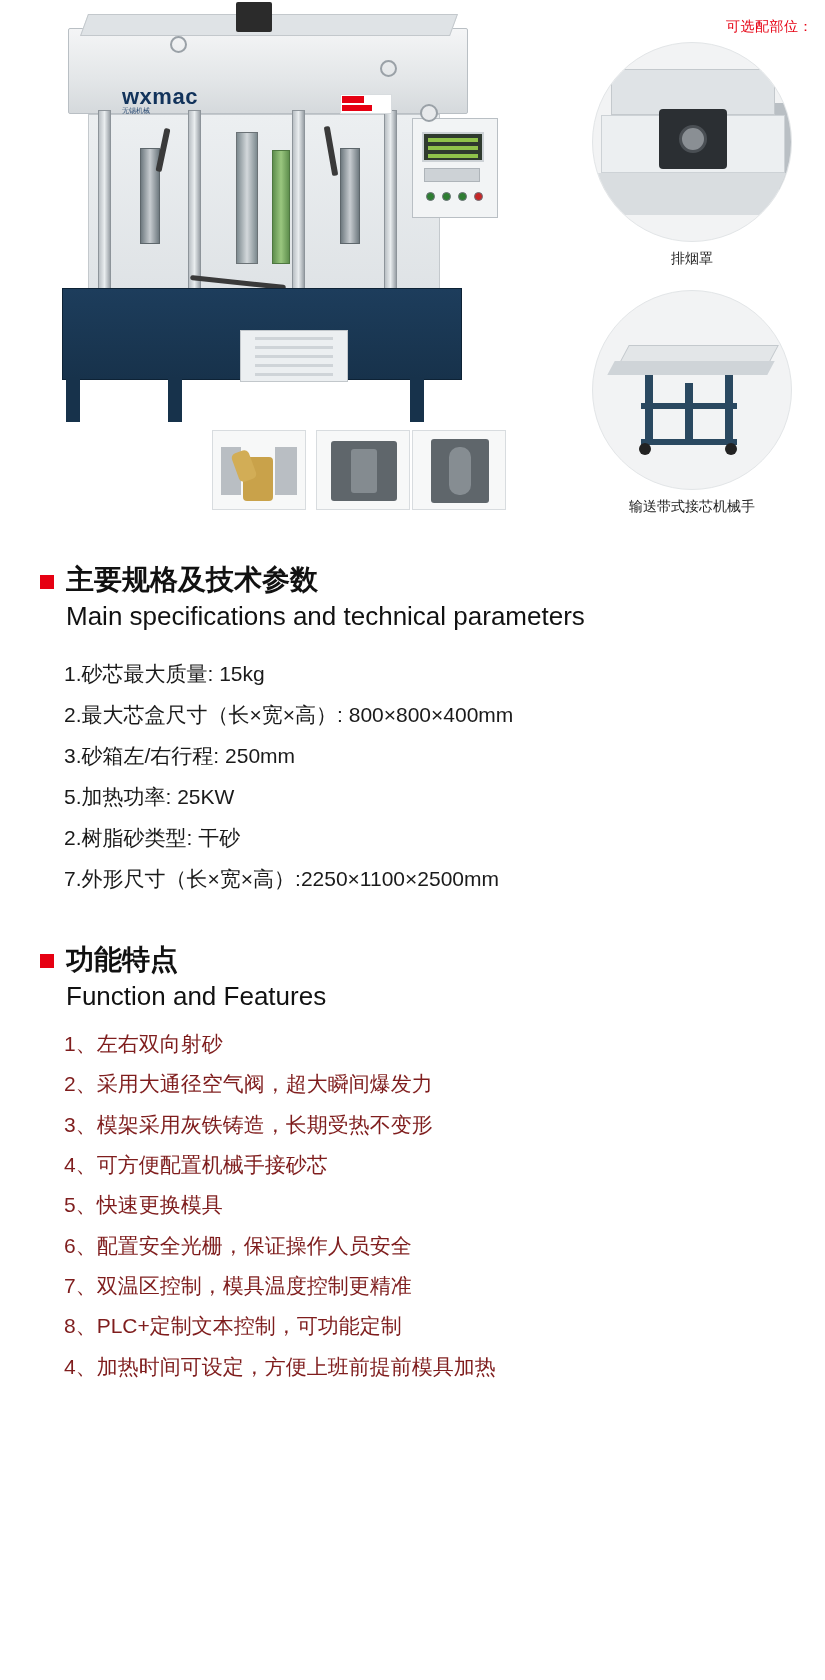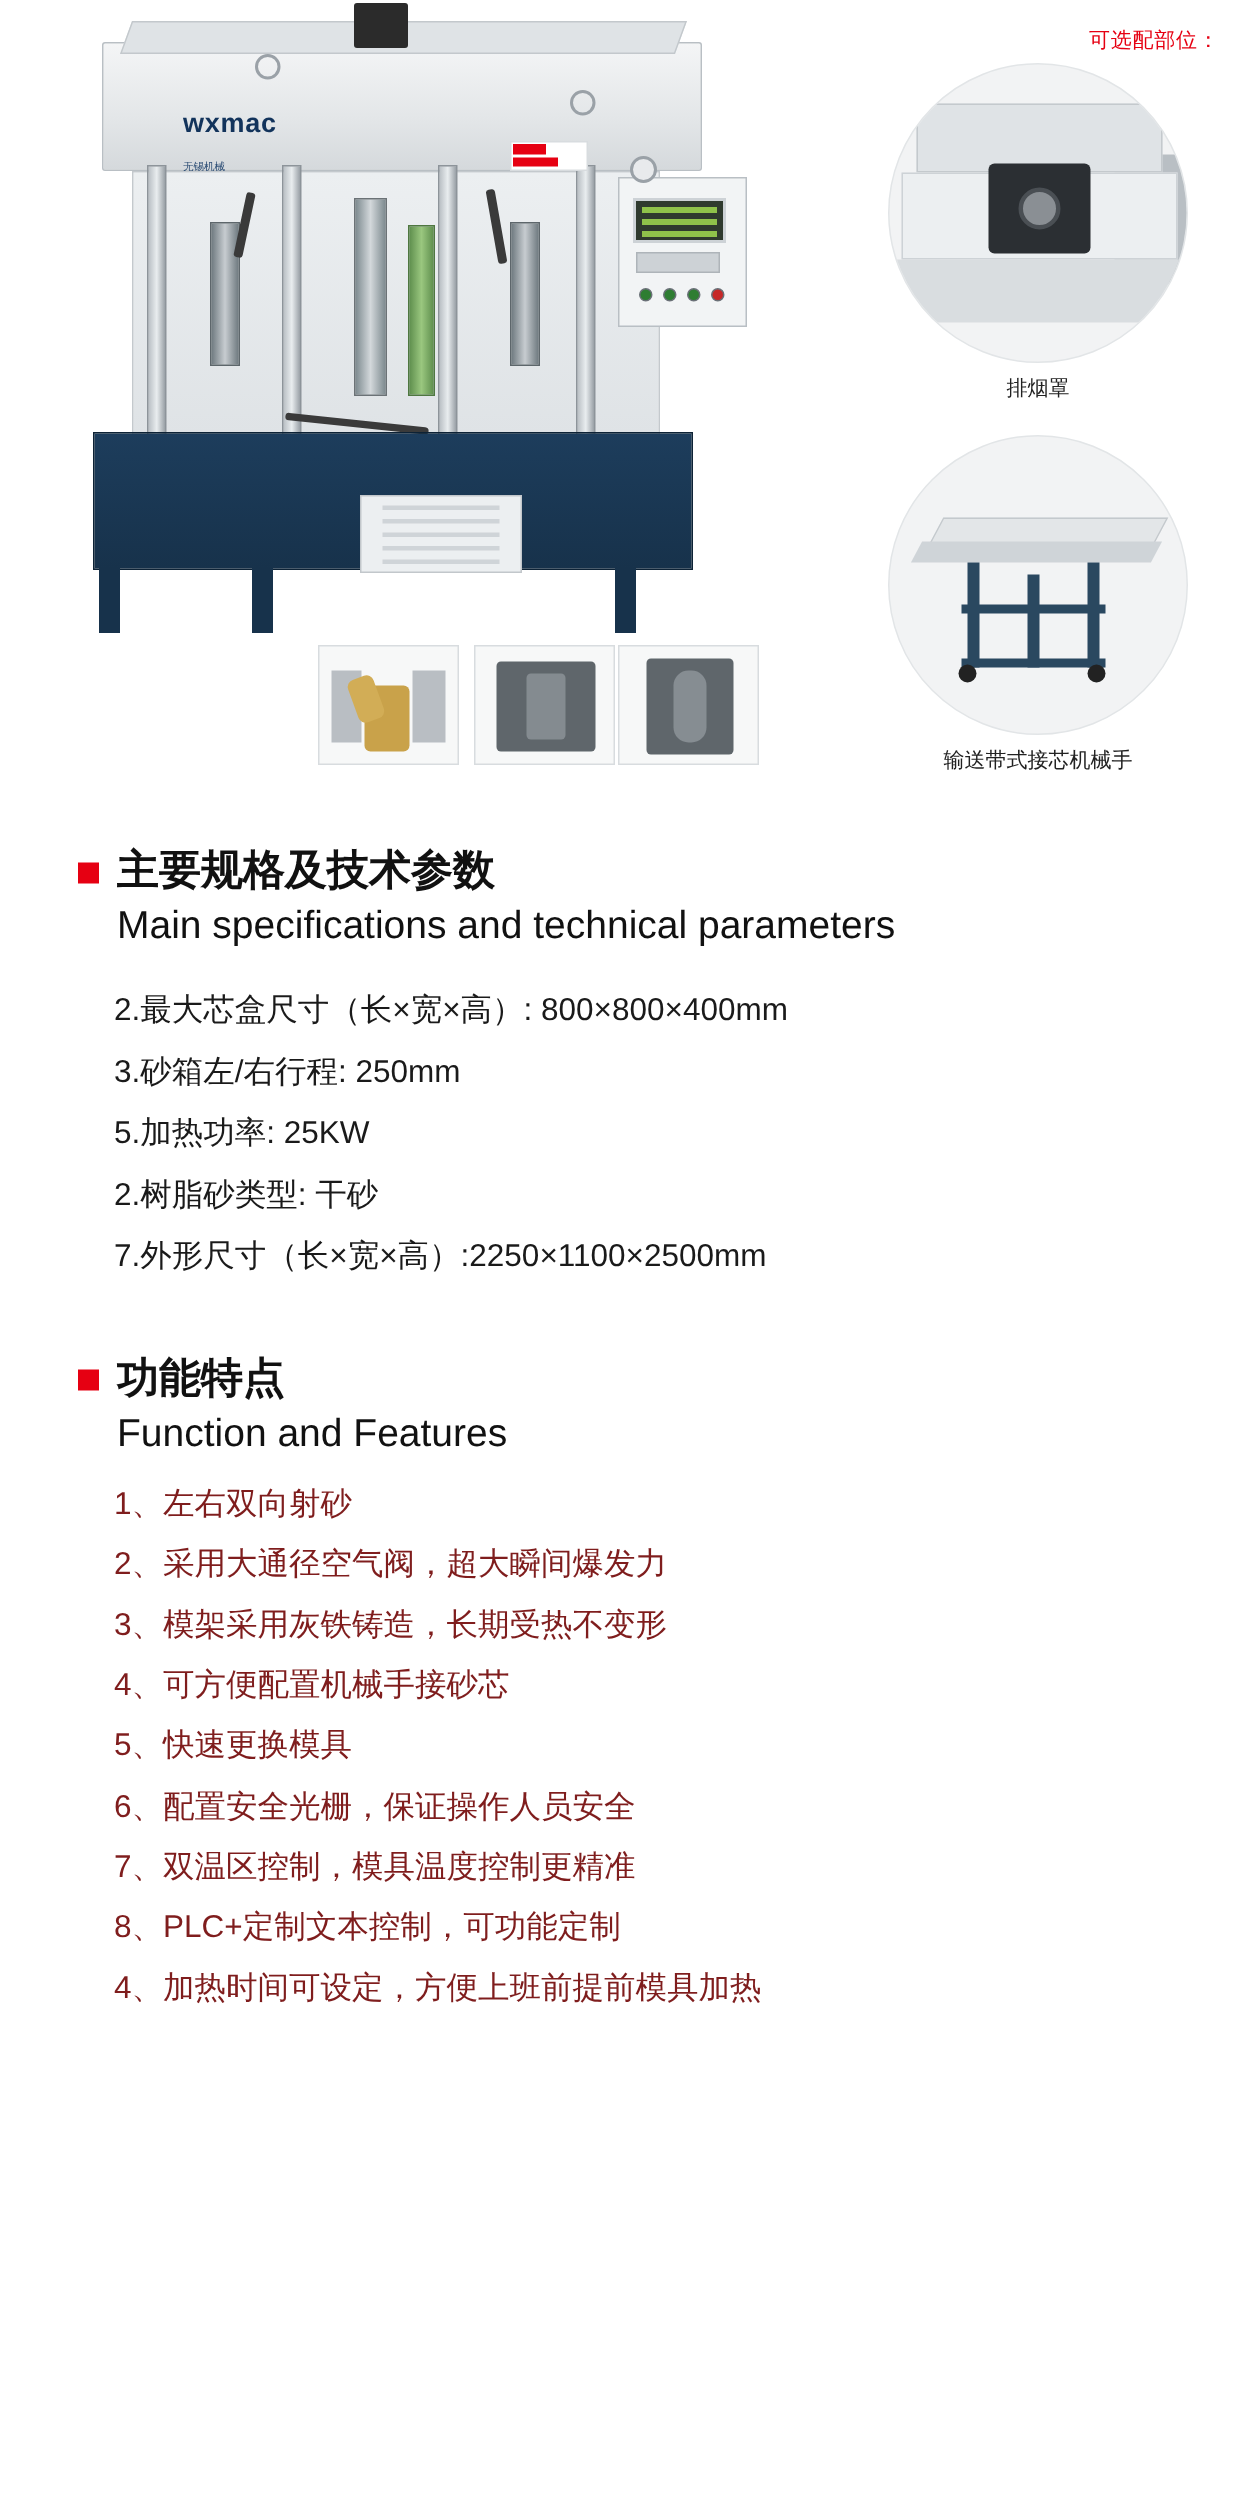--- a/index.html
+++ b/index.html
@@ -57,24 +57,24 @@
     border-radius: 2px;
   }
   .hood-circle {
     position: absolute;
     width: 17px; height: 17px;
     border: 2px solid #9aa1a7;
     border-radius: 50%;
   }
   .brand-plate {
     position: absolute;
-    left: 82px; top: 72px;
+    left: 82px; top: 84px;
     color: #12335b;
     font-weight: 700;
-    font-size: 18px;
+    font-size: 22px;
     letter-spacing: .5px;
     font-family: "Liberation Sans", sans-serif;
   }
   .brand-sub {
     position: absolute;
     left: 82px; top: 106px;
     font-size: 7px;
     color: #2b4c74;
   }
   .mach-body {
@@ -200,21 +200,20 @@
 
   
   .c2-belt { position:absolute; left:30px; top:54px; width:150px; height:22px; background:#e3e6e8; border:1px solid #c4c9cd; transform: skewX(-28deg);}
   .c2-belt2 { position:absolute; left:18px; top:70px; width:160px; height:14px; background:#cfd4d8; transform: skewX(-28deg);}
   .c2-frame { position:absolute; background:#2a4860;}
 
   
   .section {
     position: relative;
     padding: 0 40px;
-    margin-left: 12px;
   }
   .sec-head {
     display: flex;
     align-items: center;
     gap: 12px;
   }
   .bullet-sq {
     width: 14px; height: 14px;
     background: #e60012;
     flex: 0 0 auto;
@@ -361,20 +360,21 @@
 </div>
 
 <div class="section" id="spec-section">
   <div class="sec-head">
     <div class="bullet-sq"></div>
     <div class="h-cn">主要规格及技术参数</div>
   </div>
   <div class="h-en">Main specifications and technical parameters</div>
 
   <ul class="spec-list">
+    <li>1.砂芯最大质量: 15kg</li>
     <li>2.最大芯盒尺寸（长×宽×高）: 800×800×400mm</li>
     <li>3.砂箱左/右行程: 250mm</li>
     <li>5.加热功率: 25KW</li>
     <li>2.树脂砂类型: 干砂</li>
     <li>7.外形尺寸（长×宽×高）:2250×1100×2500mm</li>
   </ul>
 </div>
 
 <div class="section" id="feature-section">
   <div class="sec-head">

